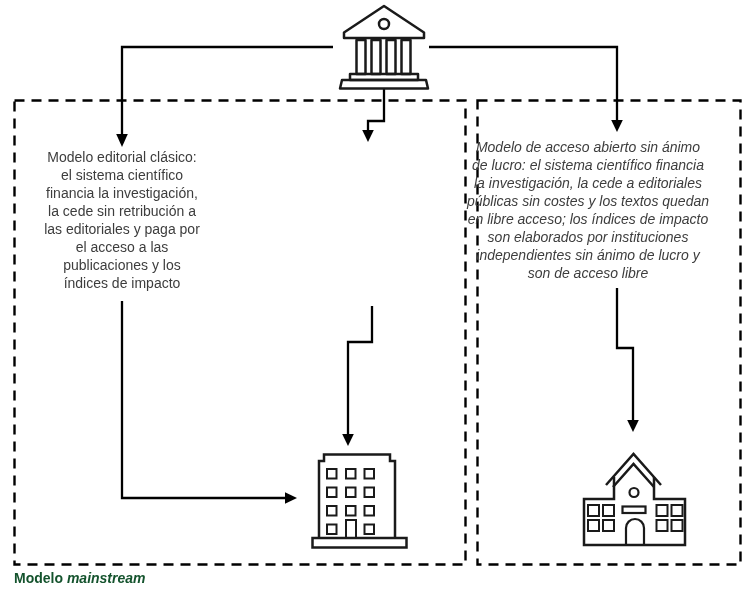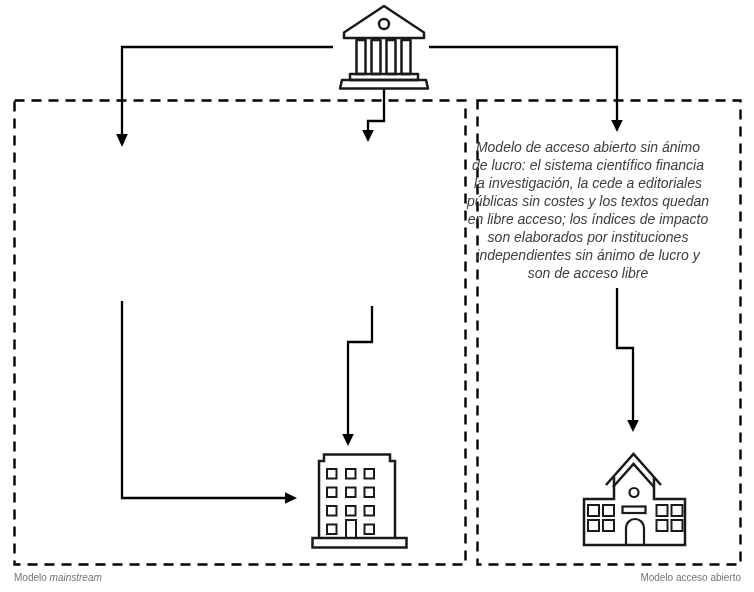--- a/index.html
+++ b/index.html
@@ -29,23 +29,24 @@
     line-height: 18px;
     text-align: center;
     white-space: pre-line;
   }
   .classic-text   { left: 22px;  top: 148px; width: 200px; }
   .commercial-text{ left: 235px; top: 140px; width: 240px; }
   .nonprofit-text { left: 456px; top: 138px; width: 264px; font-style: italic; }
   .group-label {
     position: absolute;
     top: 569px;
-    color: #737373;
-    font-size: 10px;
+    color: #14532d;
+    font-size: 14px;
     line-height: 18px;
+    font-weight: bold;
   }
   .mainstream-label { left: 14px; }
   .open-access-label { left: 500px; width: 241px; text-align: right; }
   .italic { font-style: italic; }
 </style>
 </head>
 <body>
 
 <div id="canvas">
 
@@ -127,28 +128,35 @@
         <rect x="588" y="520" width="11" height="11"></rect>
         <rect x="603" y="520" width="11" height="11"></rect>
         <rect x="656.5" y="505" width="11" height="11"></rect>
         <rect x="671.5" y="505" width="11" height="11"></rect>
         <rect x="656.5" y="520" width="11" height="11"></rect>
         <rect x="671.5" y="520" width="11" height="11"></rect>
       </g>
     </g>
   </svg>
 
+  <div class="model-text classic-text">Modelo editorial clásico:
+el sistema científico
+financia la investigación,
+la cede sin retribución a
+las editoriales y paga por
+el acceso a las
+publicaciones y los
+índices de impacto</div>
 
 
   <div class="model-text nonprofit-text">Modelo de acceso abierto sin ánimo
 de lucro: el sistema científico financia
 la investigación, la cede a editoriales
 públicas sin costes y los textos quedan
 en libre acceso; los índices de impacto
 son elaborados por instituciones
 independientes sin ánimo de lucro y
 son de acceso libre</div>
 
   <div class="group-label mainstream-label"><span>Modelo </span><span class="italic">mainstream</span></div>
 
-  <div class="group-label open-access-label">Modelo acceso abierto</div>
 
 </div>
 
 </body></html>

